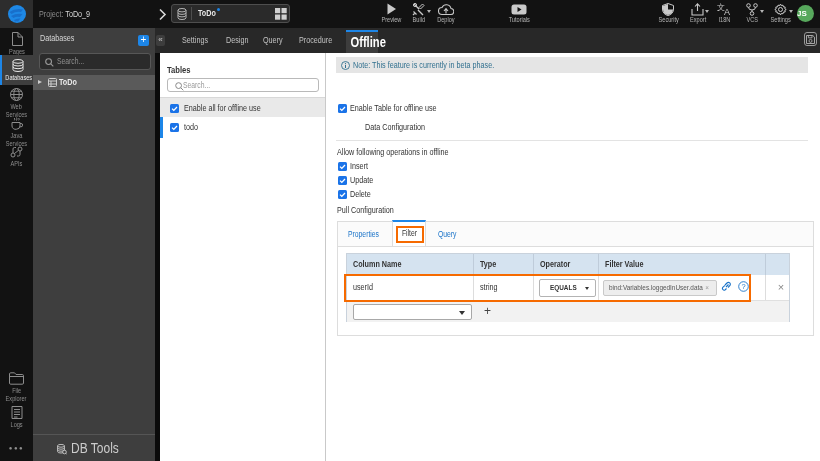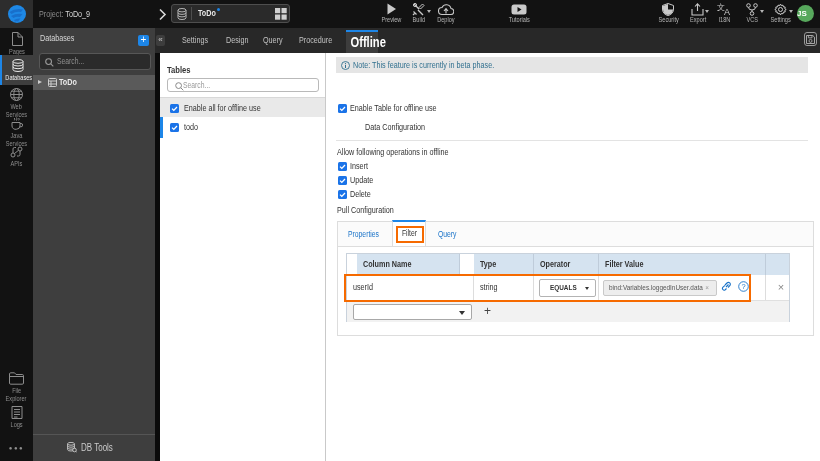--- a/index.html
+++ b/index.html
@@ -24,21 +24,21 @@
   .ritem { position:absolute; left:0; width:33px; text-align:center; color:#8d8d8d; font-size:7px; line-height:7.5px; }
   .ritem svg { display:block; margin:0 auto 2px auto; }
   #raildb { position:absolute; left:0; top:27px; width:33px; height:30px; background:#3e3e3e; border-left:2px solid #1d86e8; color:#f0f0f0; font-size:7px; text-align:center; }
   
   #dbpanel { position:absolute; left:33px; top:28px; width:122px; height:433px; background:#3e3e3e; }
   #dbpanel h3 { position:absolute; left:7px; top:5px; font-size:9px; font-weight:400; color:#d8d8d8; }
   #plus { position:absolute; left:105px; top:7px; width:11px; height:11px; background:#1d86e8; border-radius:2px; color:#fff; font-size:10px; line-height:10px; text-align:center; }
   #dbsearch { position:absolute; left:6px; top:25px; width:112px; height:17px; background:#2b2b2b; border:1px solid #575757; border-radius:3px; color:#8f8f8f; font-size:8.5px; line-height:15px; padding-left:17px; }
   #todorow { position:absolute; left:0; top:47px; width:122px; height:15px; background:#5a5a5a; color:#eaeaea; font-size:9px; font-weight:700; line-height:15px; }
   #todorow .tri { position:absolute; left:5px; top:5px; width:0; height:0; border-top:2.8px solid transparent; border-bottom:2.8px solid transparent; border-left:4.5px solid #cccccc; }
-  #dbtools { position:absolute; left:0; bottom:0; width:122px; height:27px; border-top:1px solid #555; color:#cccccc; font-size:10px; text-align:center; line-height:26px; }
+  #dbtools { position:absolute; left:0; bottom:0; width:122px; height:27px; border-top:1px solid #555; color:#cccccc; font-size:15px; text-align:center; line-height:26px; }
   
   #blacksep { position:absolute; left:155px; top:53px; width:5px; height:408px; background:#0b0b0b; }
   #tabstrip { position:absolute; left:155px; top:28px; width:665px; height:25px; background:#282828; }
   #collapse { position:absolute; left:1px; top:7px; width:9px; height:11px; background:#3d3d3d; border-radius:2px; color:#c9c9c9; font-size:8px; text-align:center; line-height:10px; }
   .dtab { position:absolute; top:0; height:25px; line-height:25px; color:#c2c2c2; font-size:9px; }
   #offtab { position:absolute; left:191px; top:2px; width:32px; height:23px; background:#3d3d3d; border-top:2px solid #1d86e8; color:#fff; font-weight:700; font-size:14px; text-align:center; line-height:20px; }
   #saveico { position:absolute; left:649px; top:4px; width:13px; height:14px; border:1px solid #999; border-radius:3px; }
   
   #tpanel { position:absolute; left:160px; top:53px; width:166px; height:408px; background:#fff; border-right:1px solid #c9c9c9; font-size:9px; color:#333; }
   #tpanel h3 { position:absolute; left:7px; top:11px; font-size:9.5px; color:#333; }
@@ -345,21 +345,21 @@
   </div>
   <div id="pullc"><span class="sx">Pull Configuration</span></div>
   <div id="pcont">
     <div class="tabs">
       <div class="ptab" style="left:10px"><span class="sx">Properties</span></div>
       <div id="ftab"><span class="sxc">Filter</span></div>
       <div class="ptab" style="left:100px"><span class="sx">Query</span></div>
       <div id="forange"></div>
     </div>
     <div id="ftable">
-      <div class="th" style="left:10px;width:103px"><span class="sx">Column Name</span></div>
+      <div class="th" style="left:0;width:127px"><span class="sx">Column Name</span></div>
       <div class="th" style="left:127px;width:60px"><span class="sx">Type</span></div>
       <div class="th" style="left:187px;width:65px"><span class="sx">Operator</span></div>
       <div class="th" style="left:252px;width:167px"><span class="sx">Filter Value</span></div>
       <div class="th" style="left:419px;width:23px;border-right:none"></div>
       <div class="td" style="left:0;width:127px"><span class="sx">userId</span></div>
       <div class="td" style="left:127px;width:60px"><span class="sx">string</span></div>
       <div class="td" style="left:187px;width:65px"></div>
       <div class="td" style="left:252px;width:167px"></div>
       <div class="td" style="left:419px;width:23px;border-right:none"></div>
       <div id="eqsel"><span class="sx">EQUALS</span><span class="caret" style="position:absolute;right:6px;top:7px;border-left-width:2.8px;border-right-width:2.8px;border-top-width:3.8px"></span></div>

